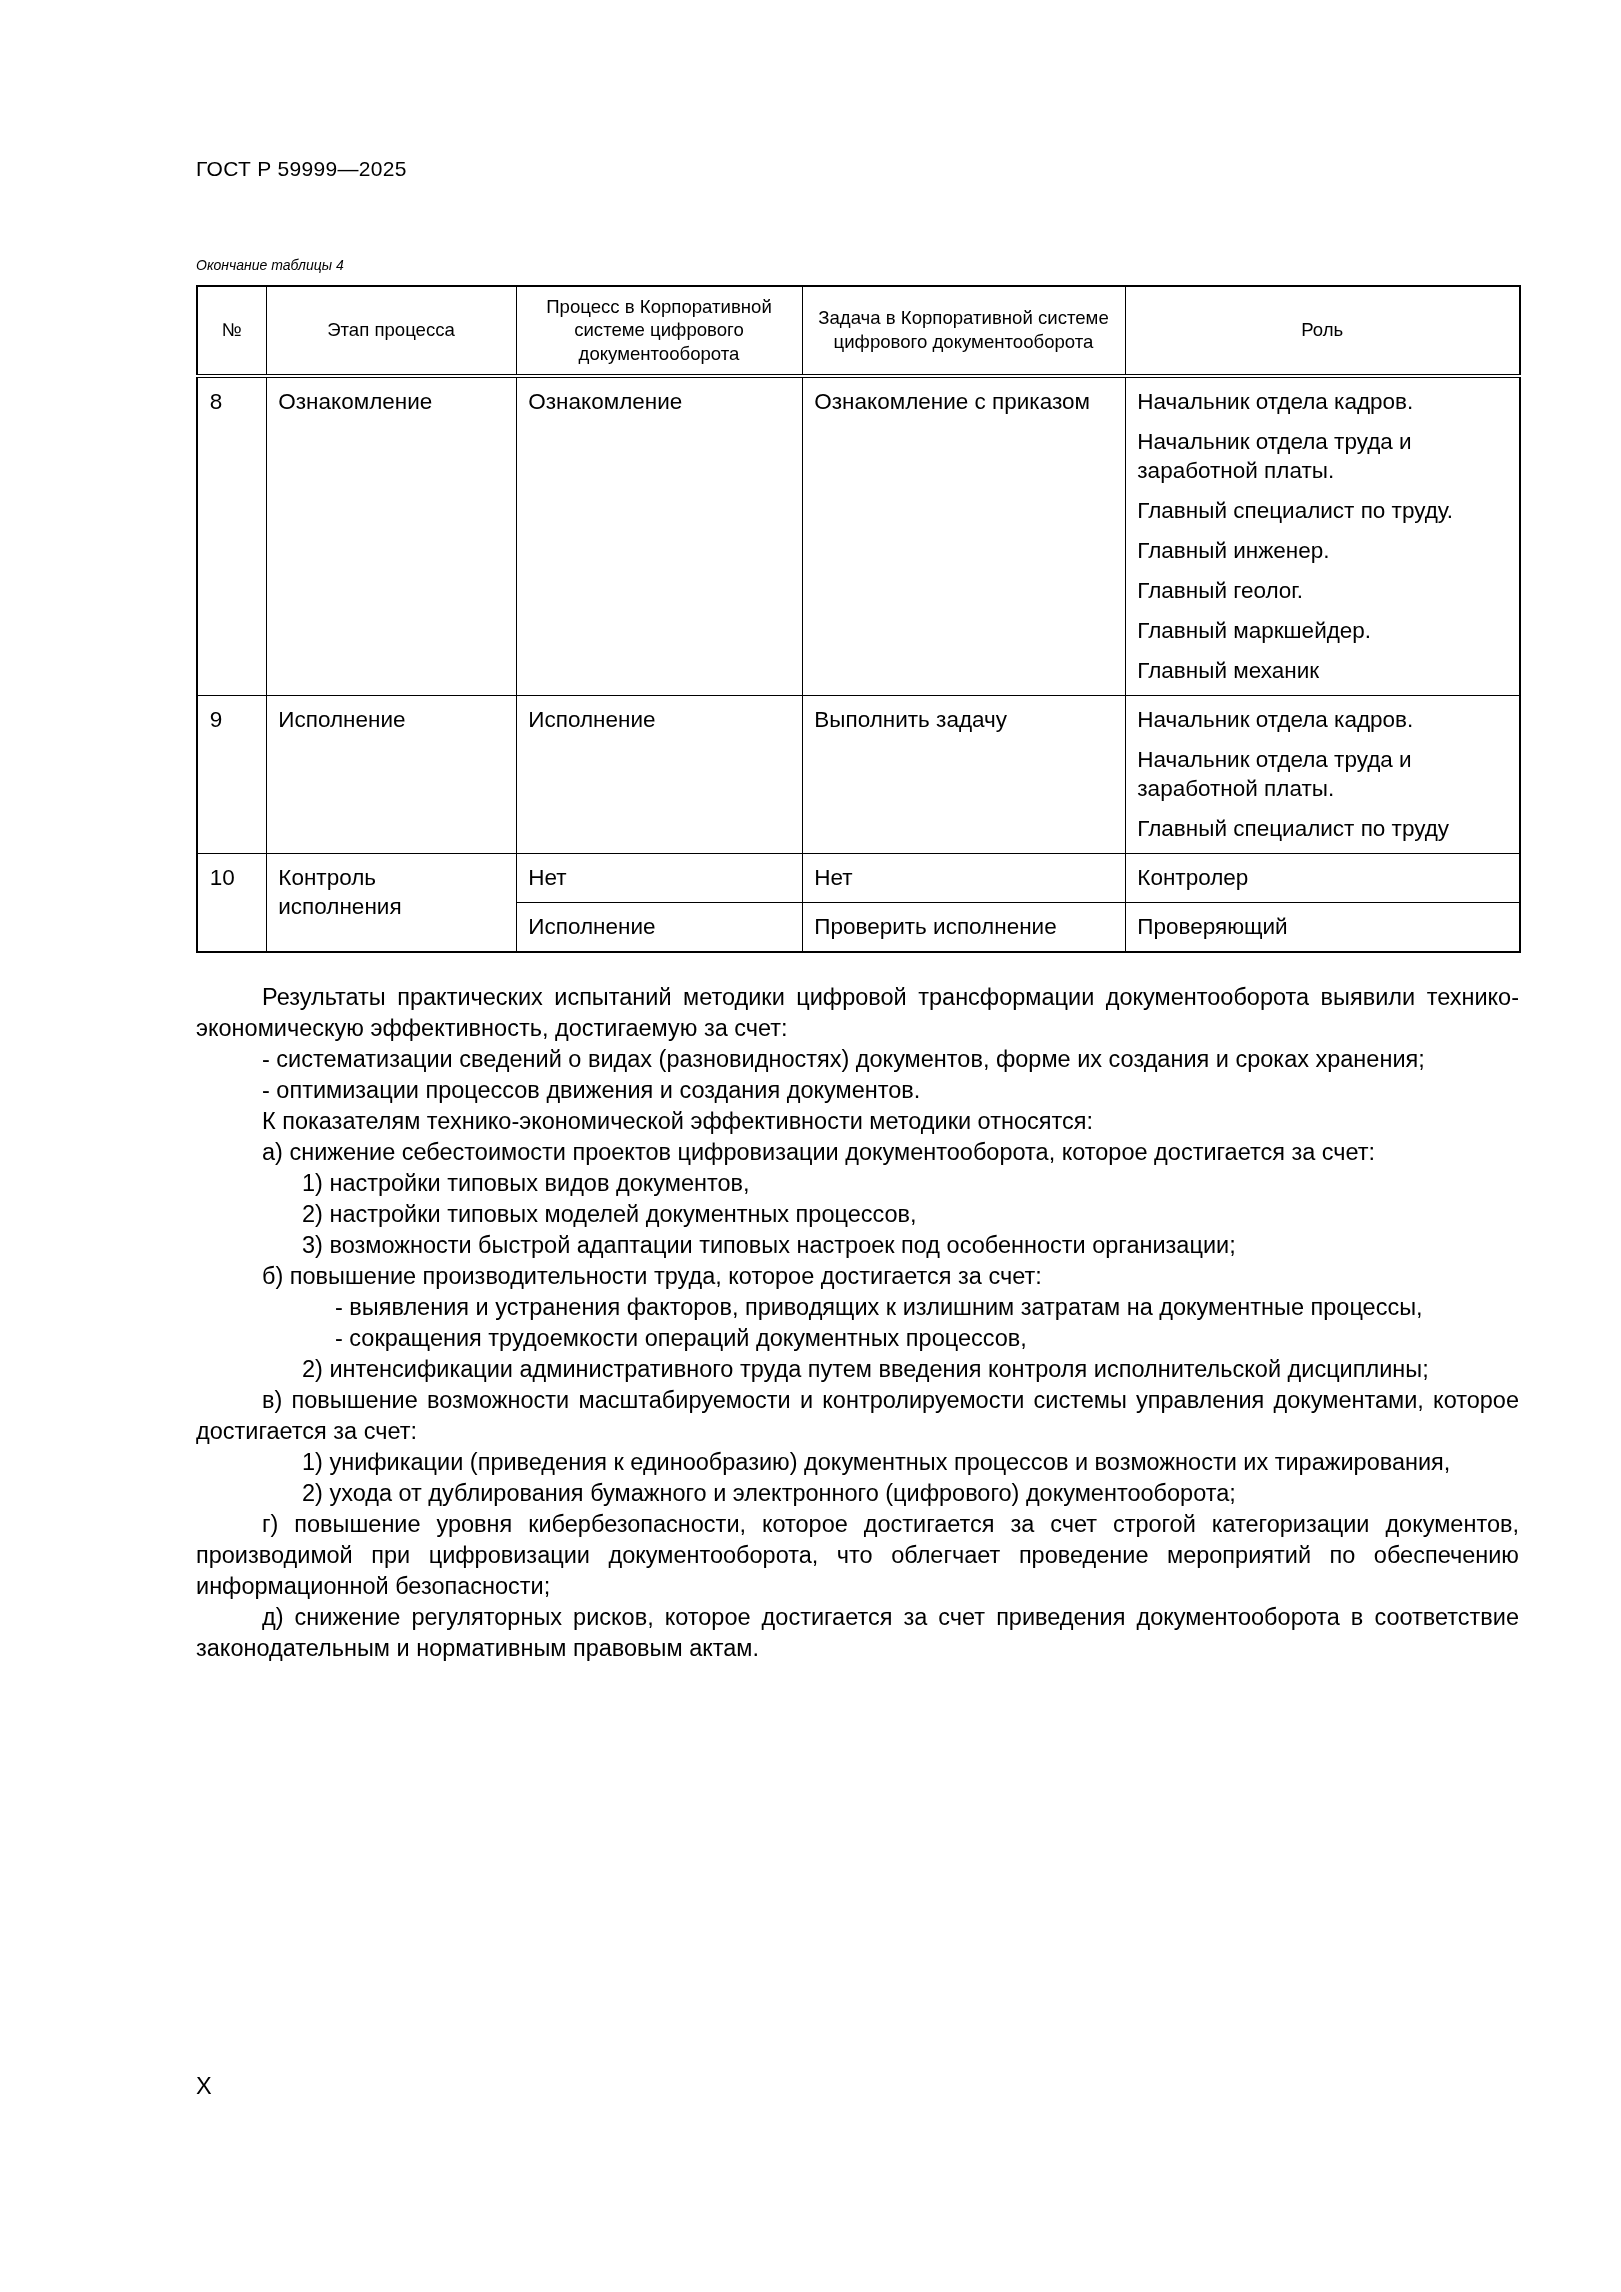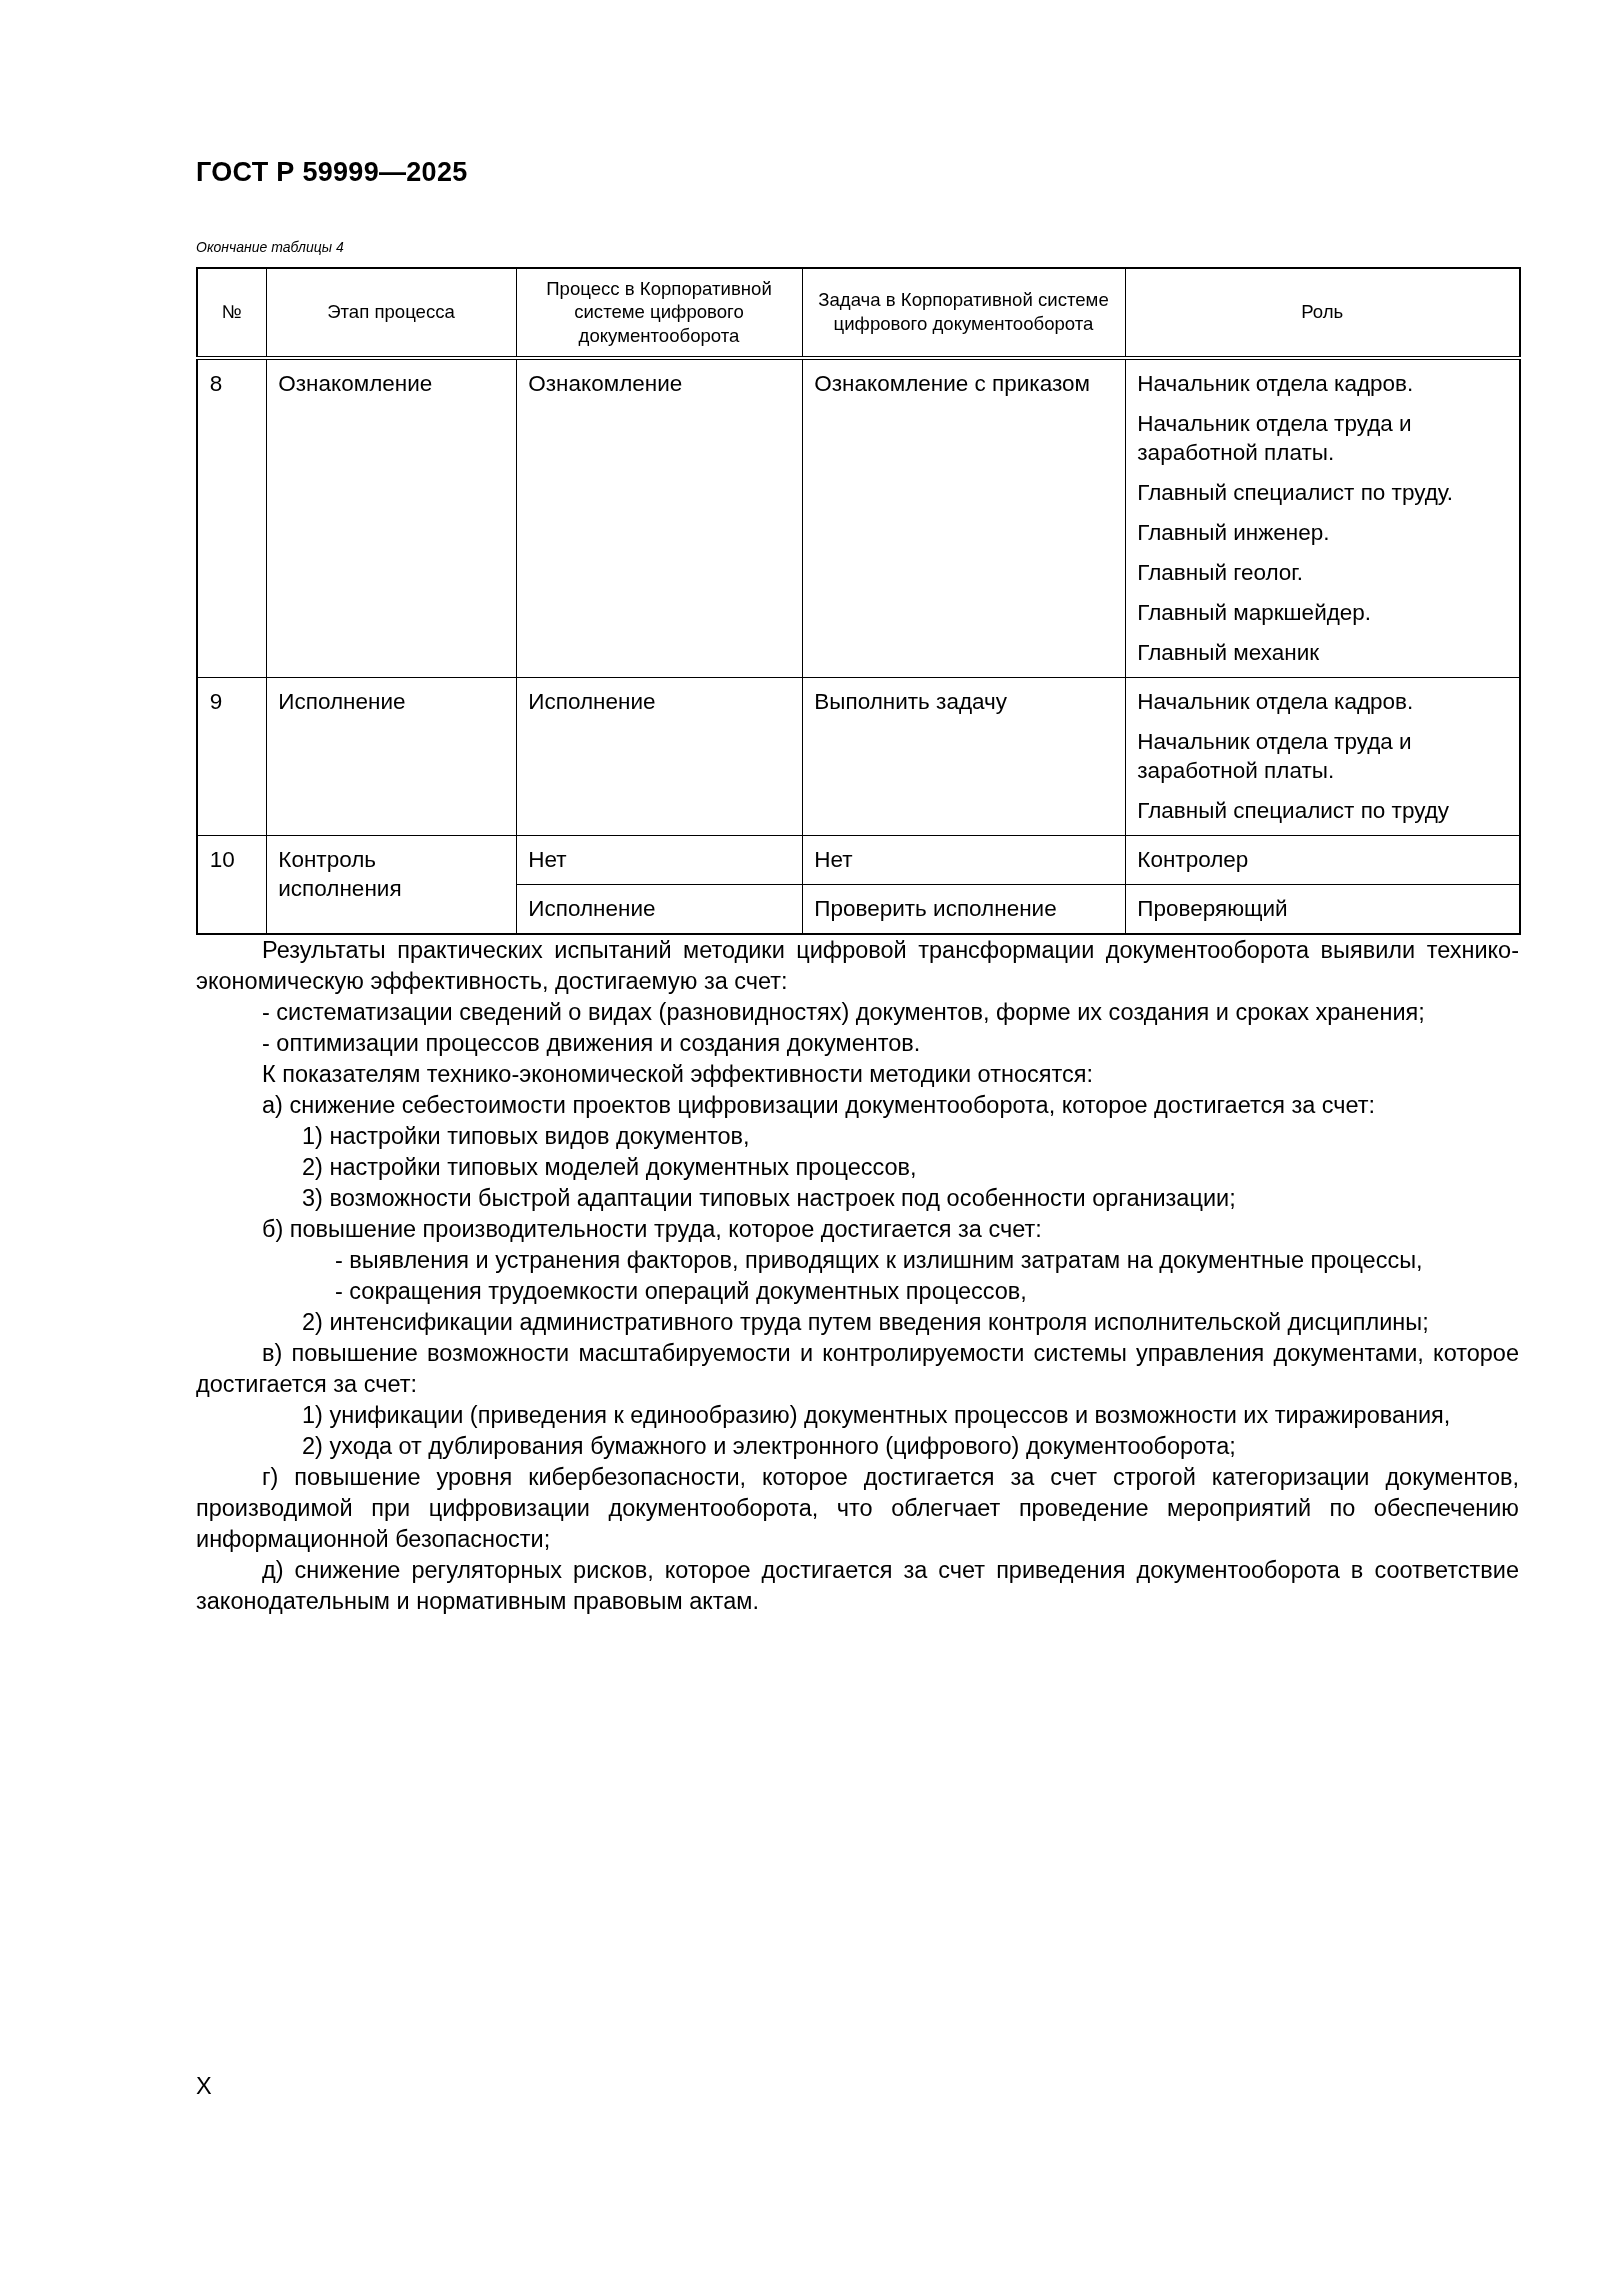--- a/index.html
+++ b/index.html
@@ -12,24 +12,24 @@
     color: #000000;
     overflow: hidden;
   }
   .page {
     position: relative;
     width: 1621px;
     height: 2293px;
     padding: 157px 102px 0 196px;
   }
   .doc-header {
-    font-size: 27px;
-    font-weight: bold;
+    font-size: 21px;
+    font-weight: normal;
     letter-spacing: 0.3px;
-    margin-bottom: 51px;
+    margin-bottom: 76px;
   }
   .table-caption {
     font-style: italic;
     font-size: 14px;
     margin-bottom: 11.8px;
   }
   table.doc-table {
     border-collapse: collapse;
     width: 1323px;
     table-layout: fixed;
@@ -57,20 +57,21 @@
   }
   td.c-num {
     text-align: center;
     padding-left: 3.9px;
     padding-right: 3.9px;
   }
   td.roles-cell p.role { margin: 0 0 10.8px 0; }
   td.roles-cell p.role:last-child { margin-bottom: 0; }
   .body-text {
     width: 1323px;
+    margin-top: 29px;
     font-size: 23.5px;
     line-height: 31px;
     text-align: justify;
   }
   .body-text p { margin: 0; }
   .body-text p.t0 { text-indent: 66px; }
   .body-text p.t1 { text-indent: 106px; }
   .body-text p.dash { padding-left: 139px; }
   .page-number {
     position: absolute;

